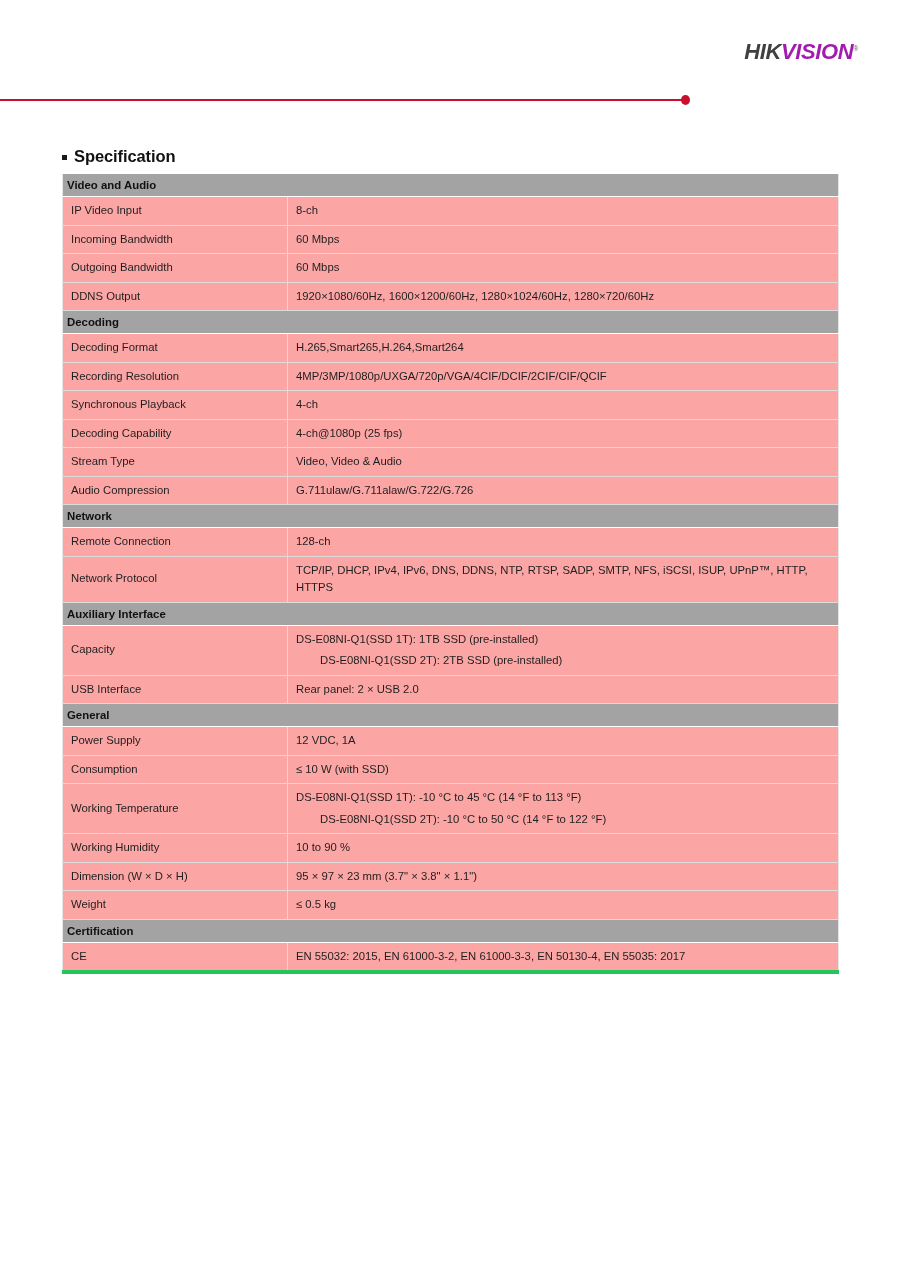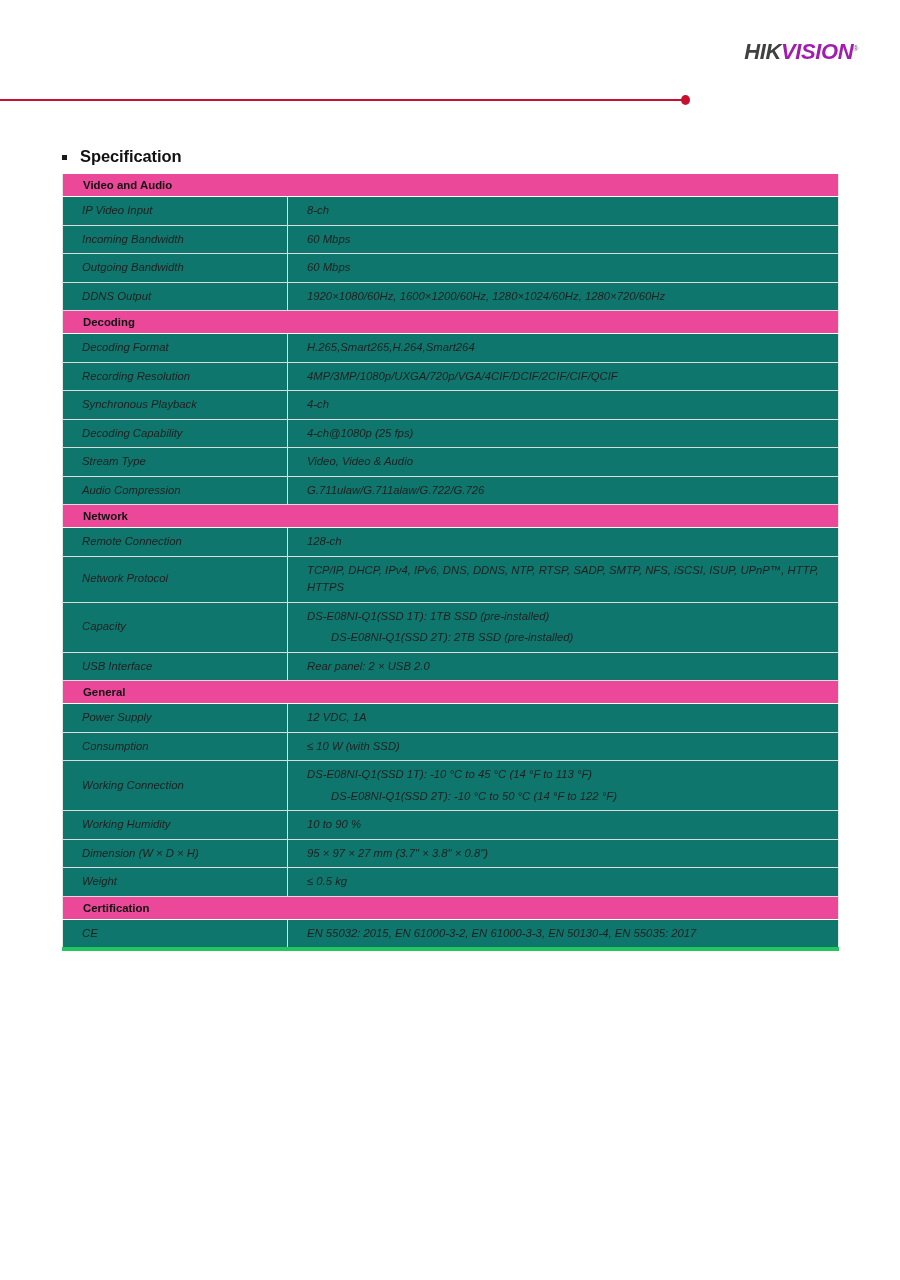--- a/index.html
+++ b/index.html
@@ -62,21 +62,21 @@
     background: #c8102e;
   }
 
   
   .section-title-wrap {
     position: absolute;
     left: 62px;
     top: 148px;
     display: flex;
     align-items: center;
-    gap: 13px;
+    gap: 7px;
   }
   .title-bullet {
     width: 5px;
     height: 5px;
     background: #1a1a1a;
     display: inline-block;
     position: relative;
     top: 1px;
   }
   .section-title {
@@ -94,38 +94,37 @@
     top: 174px;
     width: 776px;
     border-collapse: collapse;
     table-layout: fixed;
     font-size: 11.3px;
   }
   .spec-table col.col-label { width: 225px; }
   .spec-table col.col-value { width: 551px; }
 
   .spec-table tr.group-row td {
-    background: #ec4899;
+    background: #a3a3a3;
     font-weight: bold;
     color: #111111;
-    padding: 5px 8px 5px 20px;
+    padding: 5px 8px 5px 4px;
     height: 20px;
     border: 0;
     border-bottom: 1px solid #ffffff;
     font-size: 11.4px;
   }
 
   .spec-table tr.data-row td {
     border-bottom: 1px solid #dcdcdc;
-    padding: 5px 8px 5px 19px;
+    padding: 5px 8px 5px 8px;
     vertical-align: middle;
     color: #1f1f1f;
     line-height: 1.55;
-    background: #0f766e;
-    font-style: italic;
+    background: #fca5a5;
   }
   .spec-table tr.data-row td.cell-label {
     border-right: 1px solid #dcdcdc;
   }
   .spec-table tr.data-row:first-of-type td { }
 
   .spec-table tr.data-row td .val-line { display: block; }
   .spec-table tr.data-row td .val-line + .val-line { margin-top: 4px; margin-left: 24px; }
 
   .spec-table tr.last-row td {
@@ -232,20 +231,23 @@
         <td class="cell-value">
           <span class="val-line">128-ch</span>
         </td>
       </tr>
       <tr class="data-row">
         <td class="cell-label">Network Protocol</td>
         <td class="cell-value">
           <span class="val-line">TCP/IP, DHCP, IPv4, IPv6, DNS, DDNS, NTP, RTSP, SADP, SMTP, NFS, iSCSI, ISUP, UPnP™, HTTP, HTTPS</span>
         </td>
       </tr>
+      <tr class="group-row">
+        <td colspan="2">Auxiliary Interface</td>
+      </tr>
       <tr class="data-row">
         <td class="cell-label">Capacity</td>
         <td class="cell-value">
           <span class="val-line">DS-E08NI-Q1(SSD 1T): 1TB SSD (pre-installed)</span>
           <span class="val-line">DS-E08NI-Q1(SSD 2T): 2TB SSD (pre-installed)</span>
         </td>
       </tr>
       <tr class="data-row">
         <td class="cell-label">USB Interface</td>
         <td class="cell-value">
@@ -261,36 +263,36 @@
           <span class="val-line">12 VDC, 1A</span>
         </td>
       </tr>
       <tr class="data-row">
         <td class="cell-label">Consumption</td>
         <td class="cell-value">
           <span class="val-line">≤ 10 W (with SSD)</span>
         </td>
       </tr>
       <tr class="data-row">
-        <td class="cell-label">Working Connection</td>
+        <td class="cell-label">Working Temperature</td>
         <td class="cell-value">
           <span class="val-line">DS-E08NI-Q1(SSD 1T): -10 °C to 45 °C (14 °F to 113 °F)</span>
           <span class="val-line">DS-E08NI-Q1(SSD 2T): -10 °C to 50 °C (14 °F to 122 °F)</span>
         </td>
       </tr>
       <tr class="data-row">
         <td class="cell-label">Working Humidity</td>
         <td class="cell-value">
           <span class="val-line">10 to 90 %</span>
         </td>
       </tr>
       <tr class="data-row">
         <td class="cell-label">Dimension (W × D × H)</td>
         <td class="cell-value">
-          <span class="val-line">95 × 97 × 27 mm (3.7" × 3.8" × 0.8")</span>
+          <span class="val-line">95 × 97 × 23 mm (3.7" × 3.8" × 1.1")</span>
         </td>
       </tr>
       <tr class="data-row">
         <td class="cell-label">Weight</td>
         <td class="cell-value">
           <span class="val-line">≤ 0.5 kg</span>
         </td>
       </tr>
       <tr class="group-row">
         <td colspan="2">Certification</td>

